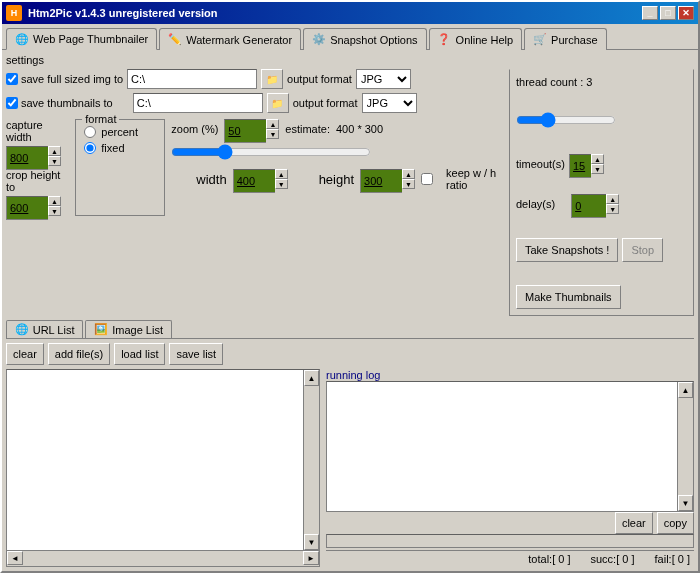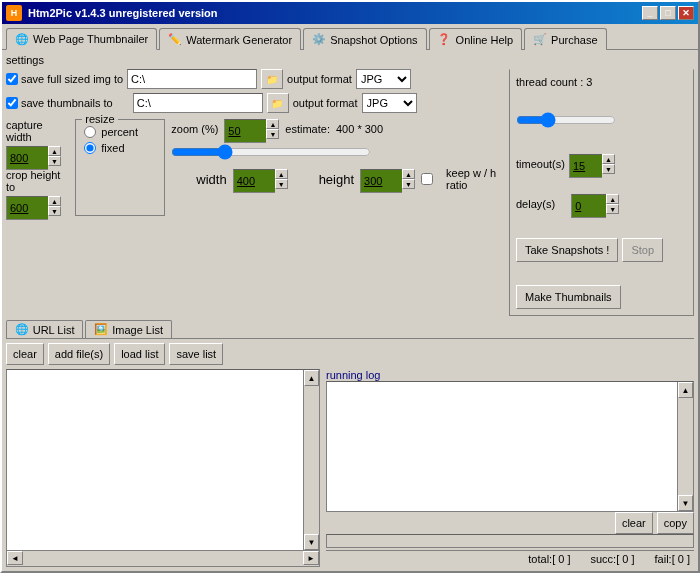--- a/index.html
+++ b/index.html
@@ -485,21 +485,21 @@
             <div class="spin-input">
               <input type="text" value="600" style="">
               <div class="spin-btns">
                 <button class="spin-btn">▲</button>
                 <button class="spin-btn">▼</button>
               </div>
             </div>
           </div>
 
           <div style="border: 1px solid #808080; padding: 6px 8px; position: relative; min-width: 90px;">
-            <div style="position: absolute; top: -7px; left: 6px; background: #d4d0c8; padding: 0 3px; font-size: 11px;">resize</div>
+            <div style="position: absolute; top: -7px; left: 6px; background: #d4d0c8; padding: 0 3px; font-size: 11px;">format</div>
             <div class="radio-row">
               <input type="radio" name="resize_mode" style="">
               <span>percent</span>
             </div>
             <div class="radio-row" style="margin-top: 4px;">
               <input type="radio" name="resize_mode" checked="" style="">
               <span>fixed</span>
             </div>
           </div>
 
@@ -546,21 +546,21 @@
       </div>
 
       <div class="right-panel">
         <div class="thread-count">thread count : 3</div>
         <div style="padding: 2px 0 4px 0;">
           <input type="range" min="1" max="8" value="3" class="thread-slider" style="">
         </div>
         <div class="timeout-row">
           <span>timeout(s)</span>
           <div class="spin-input">
-            <input type="text" style="width: 33px;" value="15">
+            <input type="text" style="width: 22px;" value="15">
             <div class="spin-btns">
               <button class="spin-btn">▲</button>
               <button class="spin-btn">▼</button>
             </div>
           </div>
         </div>
         <div class="timeout-row">
           <span>delay(s)</span>
           <div class="spin-input" style="margin-left: 12px;">
             <input type="text" style="width: 35px;" value="0">

